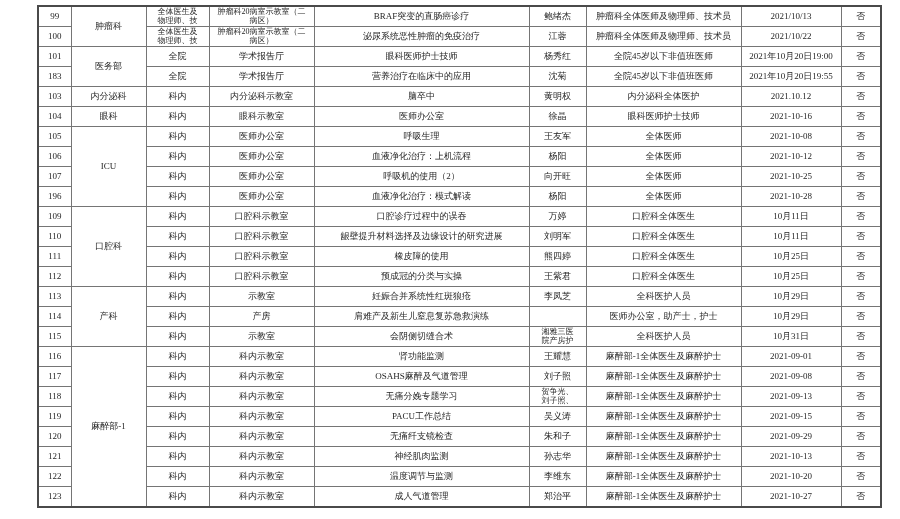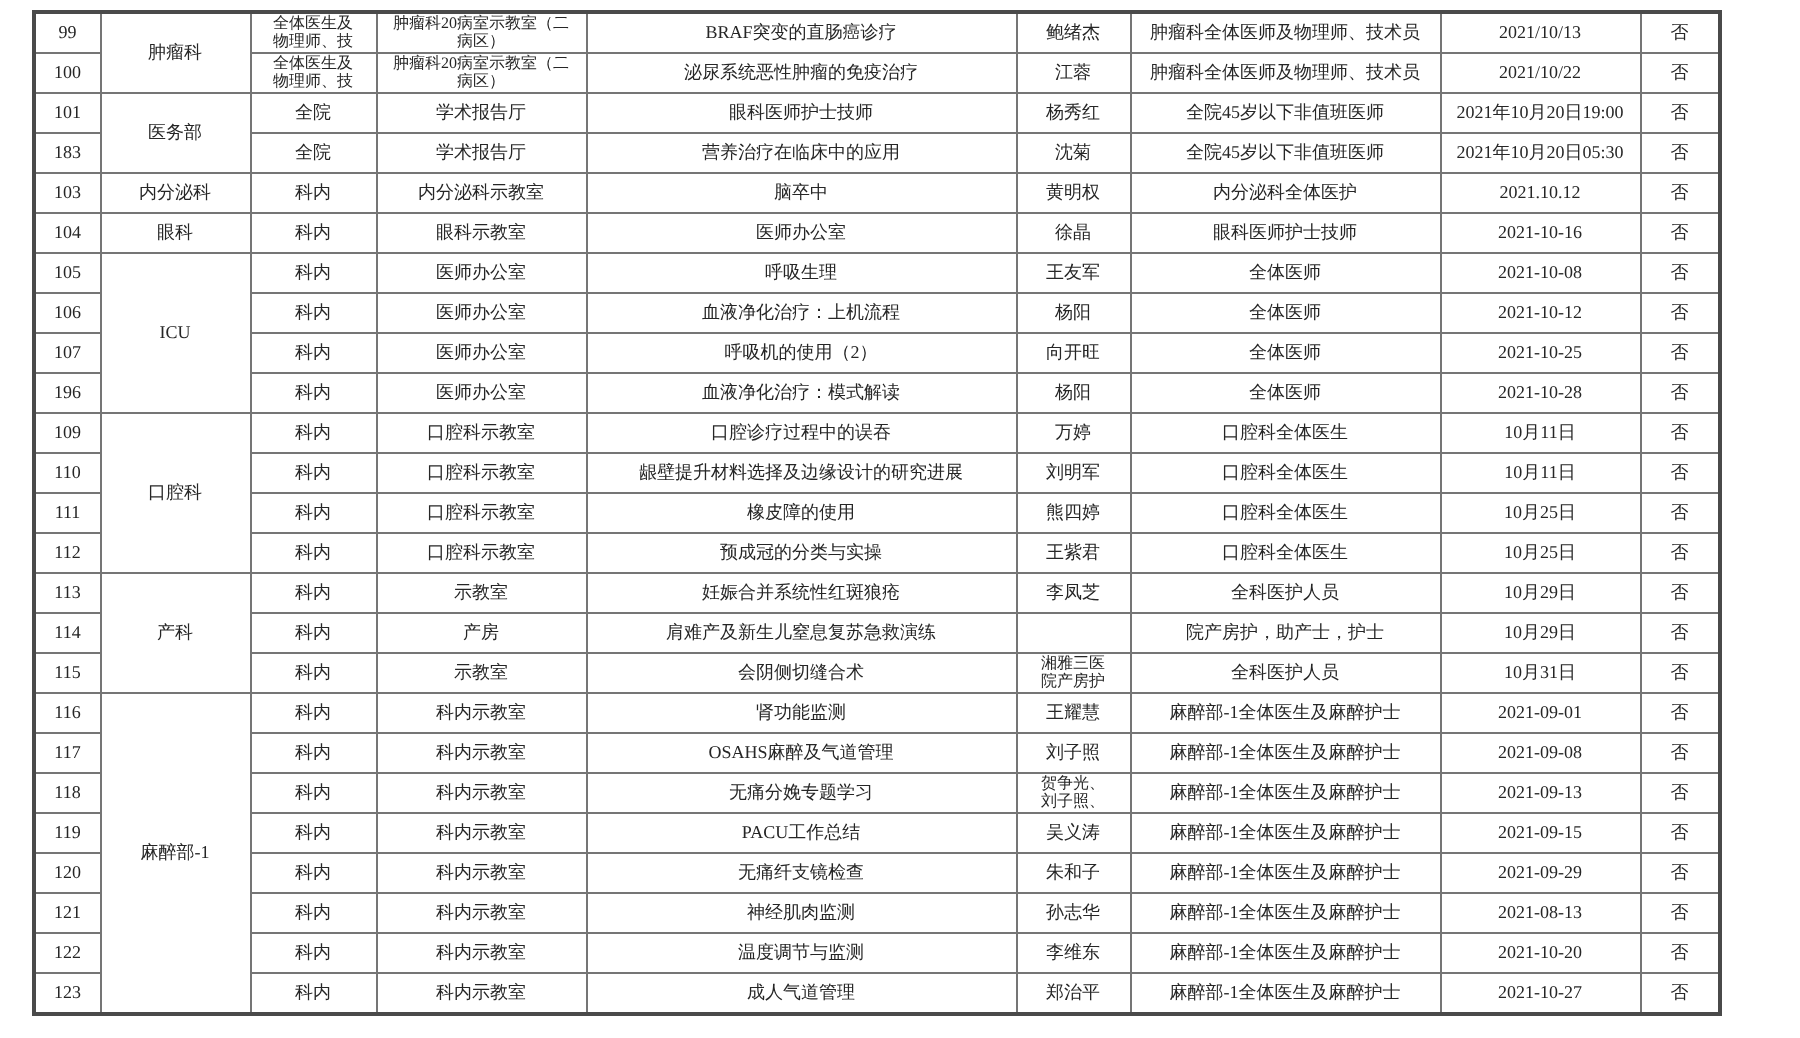--- a/index.html
+++ b/index.html
@@ -9,21 +9,21 @@
     height: 519px;
     background: #ffffff;
     overflow: hidden;
     font-family: "Liberation Serif", "DejaVu Serif", serif;
     color: #262626;
   }
   table.schedule {
     border-collapse: collapse;
     table-layout: fixed;
     width: 843px;
-    margin: 5px 0 0 16px;
+    margin: 5px 0 0 37px;
     border: 2px solid #4a4a4a;
   }
   table.schedule td {
     border: 1px solid #757575;
     text-align: center;
     vertical-align: middle;
     font-size: 9px;
     line-height: 1.15;
     height: 19px;
     padding: 0 2px;
@@ -87,21 +87,21 @@
         <td>2021年10月20日19:00</td>
         <td>否</td>
       </tr>
       <tr>
         <td>183</td>
         <td>全院</td>
         <td>学术报告厅</td>
         <td>营养治疗在临床中的应用</td>
         <td>沈菊</td>
         <td>全院45岁以下非值班医师</td>
-        <td>2021年10月20日05:30</td>
+        <td>2021年10月20日19:55</td>
         <td>否</td>
       </tr>
       <tr>
         <td>103</td>
         <td>内分泌科</td>
         <td>科内</td>
         <td>内分泌科示教室</td>
         <td>脑卒中</td>
         <td>黄明权</td>
         <td>内分泌科全体医护</td>
@@ -211,21 +211,21 @@
         <td>全科医护人员</td>
         <td>10月29日</td>
         <td>否</td>
       </tr>
       <tr>
         <td>114</td>
         <td>科内</td>
         <td>产房</td>
         <td>肩难产及新生儿窒息复苏急救演练</td>
         <td></td>
-        <td>院产房护，助产士，护士</td>
+        <td>医师办公室，助产士，护士</td>
         <td>10月29日</td>
         <td>否</td>
       </tr>
       <tr>
         <td>115</td>
         <td>科内</td>
         <td>示教室</td>
         <td>会阴侧切缝合术</td>
         <td class="small">湘雅三医
 院产房护</td>
@@ -285,21 +285,21 @@
         <td>2021-09-29</td>
         <td>否</td>
       </tr>
       <tr>
         <td>121</td>
         <td>科内</td>
         <td>科内示教室</td>
         <td>神经肌肉监测</td>
         <td>孙志华</td>
         <td>麻醉部-1全体医生及麻醉护士</td>
-        <td>2021-08-13</td>
+        <td>2021-10-13</td>
         <td>否</td>
       </tr>
       <tr>
         <td>122</td>
         <td>科内</td>
         <td>科内示教室</td>
         <td>温度调节与监测</td>
         <td>李维东</td>
         <td>麻醉部-1全体医生及麻醉护士</td>
         <td>2021-10-20</td>

